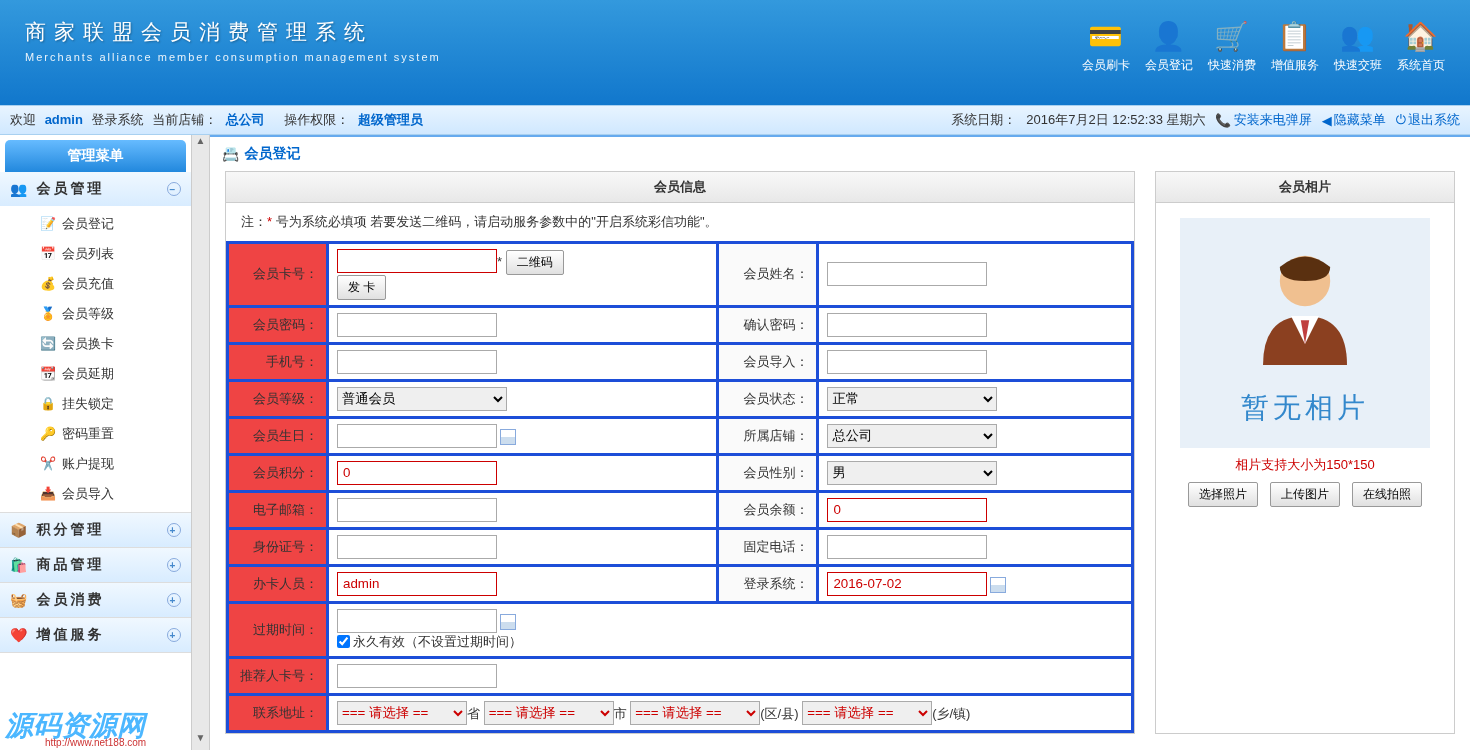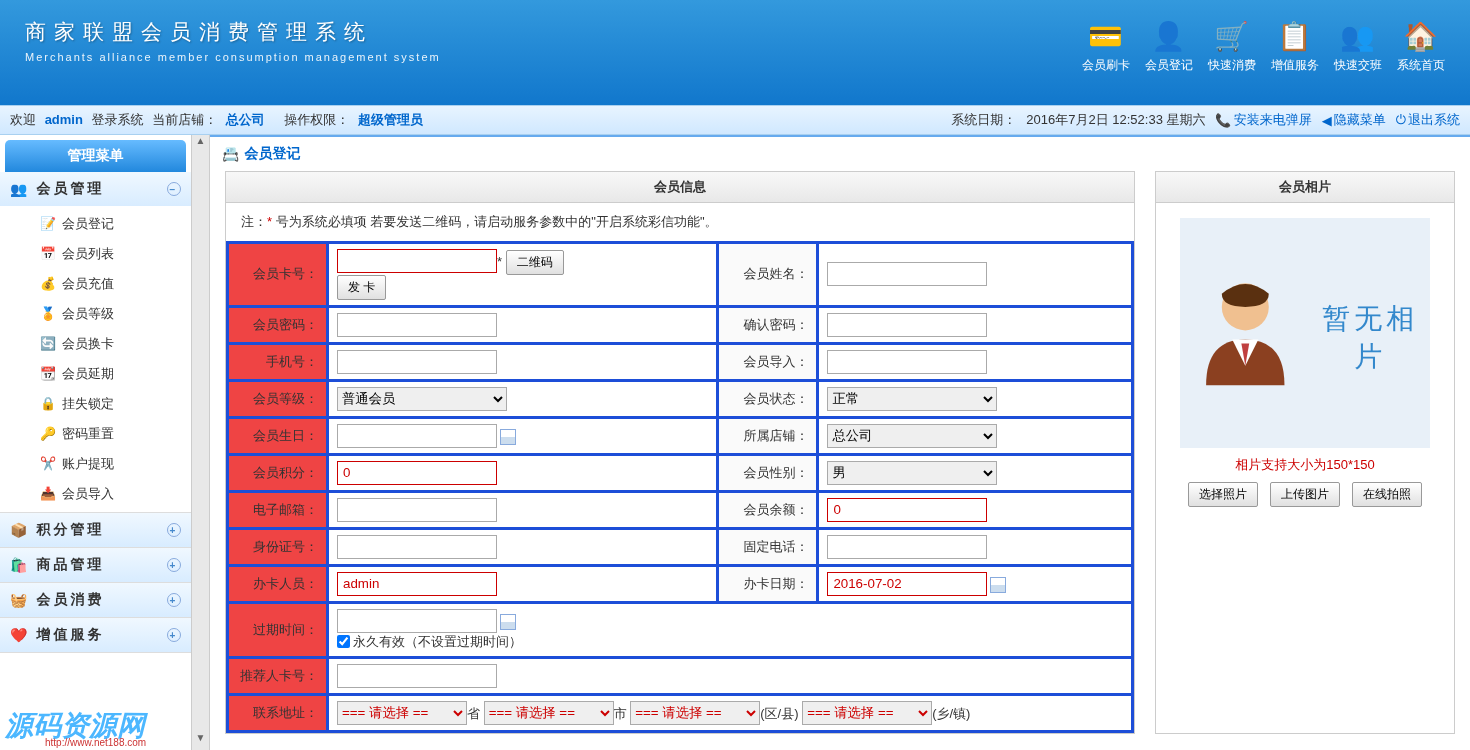--- a/index.html
+++ b/index.html
@@ -40,21 +40,21 @@
 .form-table td { border: 3px solid #1d4ed8; padding: 5px 8px; vertical-align: middle; }
 .form-table td.label { width: 100px; text-align: right; background: #ef4444; }
 .form-table td.label2 { width: 100px; text-align: right; background: #fafafa; }
 .form-table input[type=text] { border: 1px solid #aaa; padding: 3px 5px; height: 24px; width: 160px; }
 .form-table input.red { border: 1px solid #c00; color: #c00; }
 .form-table select { border: 1px solid #aaa; height: 24px; width: 170px; }
 .btn { background: linear-gradient(to bottom, #fff, #e0e0e0); border: 1px solid #999; padding: 3px 10px; cursor: pointer; font-size: 12px; border-radius: 2px; }
 .photo-area { width: 300px; border: 1px solid #ccc; }
 .photo-header { background: linear-gradient(to bottom, #f8f8f8, #e8e8e8); text-align: center; padding: 6px; font-weight: bold; border-bottom: 1px solid #ccc; }
 .photo-body { padding: 15px; text-align: center; }
-.photo-placeholder { width: 250px; height: 230px; margin: 0 auto; background: #e8f0f8; display: flex; flex-direction: row; align-items: center; justify-content: center; }
+.photo-placeholder { width: 250px; height: 230px; margin: 0 auto; background: #e8f0f8; display: flex; flex-direction: column; align-items: center; justify-content: center; }
 .avatar-svg { width: 140px; height: 140px; }
 .no-photo-text { font-size: 28px; color: #3388cc; margin-top: 10px; letter-spacing: 4px; }
 .photo-note { color: #c00; margin: 8px 0; font-size: 13px; }
 .photo-btns { display: flex; gap: 12px; justify-content: center; }
 .watermark { position: fixed; left: 5px; bottom: 5px; font-size: 28px; color: #0099ff; opacity: 0.7; font-style: italic; font-weight: bold; pointer-events: none; }
 .watermark-url { position: fixed; left: 45px; bottom: 2px; font-size: 10px; color: #cc3333; pointer-events: none; }
 .cal-icon { display: inline-block; width: 16px; height: 16px; background: linear-gradient(to bottom,#fff 50%,#cde 50%); border: 1px solid #88aadd; vertical-align: middle; margin-left: 3px; }
 select.addr { width: 130px; color: #c00; }
 .checkbox-wrap { display: flex; align-items: center; gap: 3px; }
 </style>
@@ -274,21 +274,21 @@
           </tr>
           <tr>
             <td class="label">身份证号：</td>
             <td><input type="text" style=""></td>
             <td class="label2">固定电话：</td>
             <td><input type="text" style=""></td>
           </tr>
           <tr>
             <td class="label">办卡人员：</td>
             <td><input type="text" class="red" value="admin" style=""></td>
-            <td class="label2">办卡日期：</td>
+            <td class="label2">登录系统：</td>
             <td><input type="text" class="red" value="2016-07-02" style=""><span class="cal-icon"></span></td>
           </tr>
           <tr>
             <td class="label">过期时间：</td>
             <td colspan="3">
               <input type="text" style=""><span class="cal-icon"></span>
               <span class="checkbox-wrap">
                     <input type="checkbox" checked="" style="">
                     <span>永久有效（不设置过期时间）</span>
                   </span>

